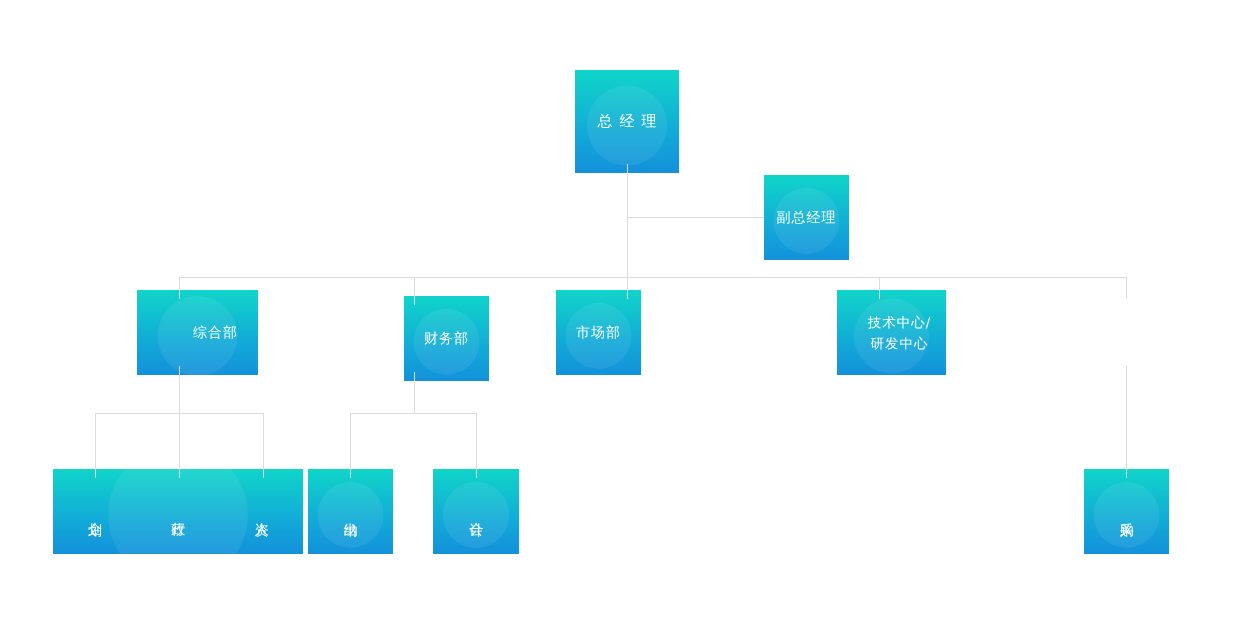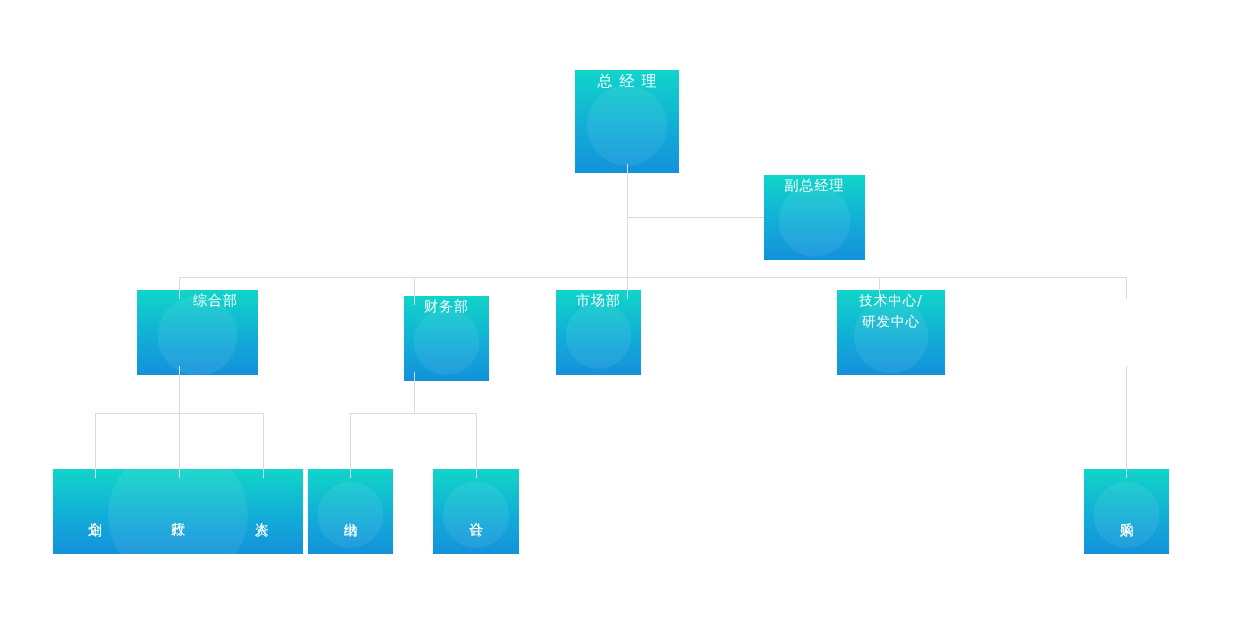--- a/index.html
+++ b/index.html
@@ -21,20 +21,21 @@
     background: #dcdcdc;
     z-index: 3;
   }
   .cline.h { height: 1px; }
   .cline.v { width: 1px; }
   
   .node {
     position: absolute;
     z-index: 1;
     display: flex;
+    align-items: center;
     justify-content: center;
     color: #ffffff;
     font-size: 14px;
     text-align: center;
     background-image:
       radial-gradient(circle at 50% 54%, rgba(255,255,255,0.07) 0 52%, rgba(255,255,255,0) 53%),
       linear-gradient(180deg, #10d5c9 0%, #12a9d8 62%, #1391da 100%);
   }
   .node .lbl {
     white-space: pre-line;
@@ -43,25 +44,25 @@
   }
   .vert {
     writing-mode: vertical-rl;
     text-orientation: upright;
     letter-spacing: 3px;
     line-height: 1.1;
   }
   
   .n-gm   { left: 575px; top: 70px;  width: 104px; height: 103px; font-size: 15px; }
   .n-gm .lbl { letter-spacing: 7px; text-indent: 7px; }
-  .n-dgm  { left: 764px; top: 175px; width: 101px; height: 85px; }
+  .n-dgm  { left: 764px; top: 175px; width: 85px; height: 85px; }
   .n-zhb  { left: 137px; top: 290px; width: 85px; height: 85px; padding-left: 36px; }
   .n-cwb  { left: 372px; top: 296px; width: 85px; height: 85px; margin-left: 32px; }
   .n-scb  { left: 556px; top: 290px; width: 85px; height: 85px; }
-  .n-tech { left: 837px; top: 290px; width: 108px; height: 85px; font-size: 13.5px; }
+  .n-tech { left: 837px; top: 290px; width: 93px; height: 85px; font-size: 13.5px; padding-left: 16px; }
   .n-prod { left: 1084px; top: 290px; width: 85px; height: 85px; }
   .n-wide { left: 53px;  top: 469px; width: 250px; height: 85px;
             justify-content: space-around; }
   .n-cash { left: 308px; top: 469px; width: 85px; height: 85px; }
   .n-acct { left: 433px; top: 469px; width: 86px; height: 85px; }
   .n-proc { left: 1084px; top: 469px; width: 85px; height: 85px; }
 </style>
 </head>
 <body>
 

